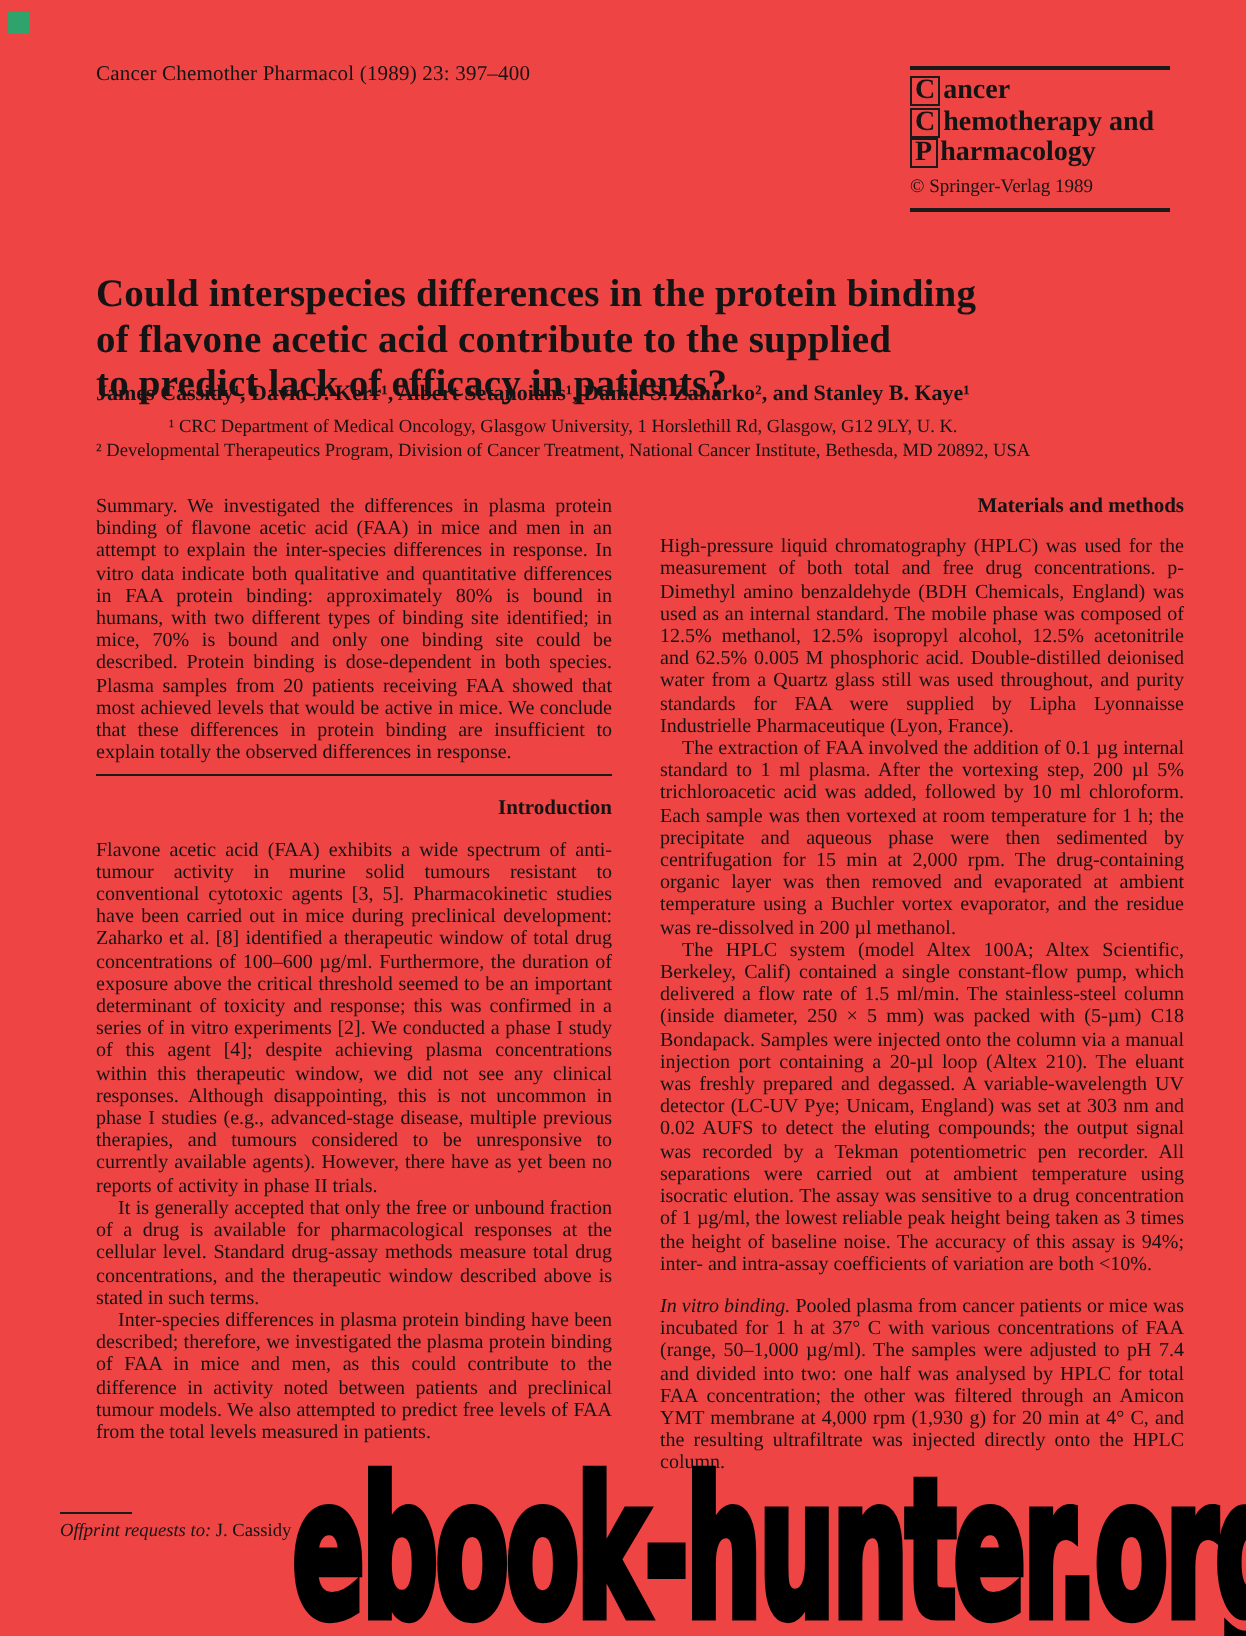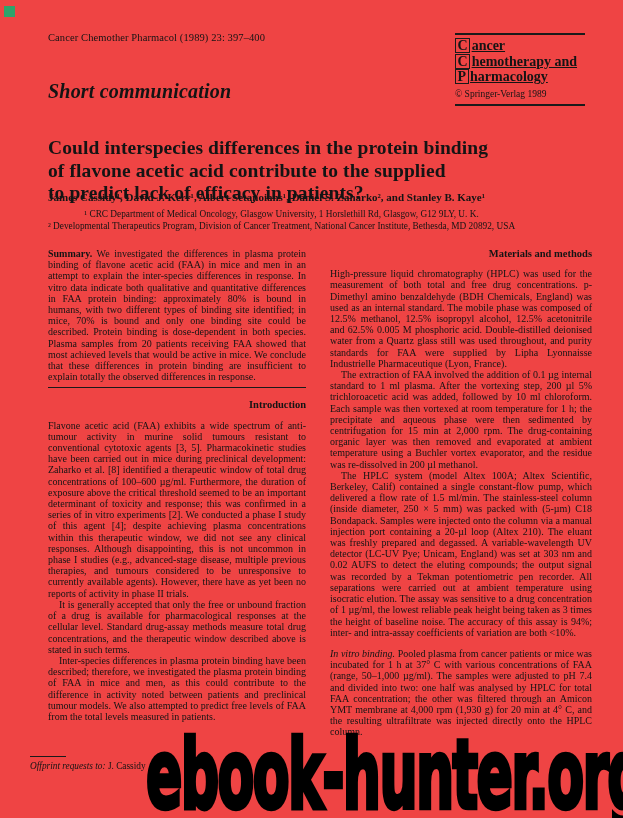--- a/index.html
+++ b/index.html
@@ -5,34 +5,34 @@
   html,body { margin:0; padding:0; background:#e8e8e8; }
   .page {
     position:relative; width:623px; height:818px; margin:0 auto;
     background:#ef4444; overflow:hidden; color:#141414;
     font-family:"Liberation Serif", serif;
   }
   .corner-marker { position:absolute; left:4px; top:6px; width:11px; height:11px; }
   .journal-ref { position:absolute; left:48px; top:32px; font-size:10.5px; letter-spacing:0.1px; }
   .logo { position:absolute; left:455px; top:33px; width:130px; }
   .logo .rule { height:2px; background:#1a1a1a; }
-  .logo .lines { padding:3px 0 1px 0;text-decoration:underline; }
+  .logo .lines { padding:3px 0 1px 0; }
   .logo .line { font-weight:bold; font-size:14px; line-height:15.5px; white-space:nowrap; }
   .logo .boxed { display:inline-block; border:1.2px solid #1a1a1a; padding:0 1.5px; margin-right:1.5px; line-height:13px; }
   .logo .copyright { font-size:9.5px; padding:3px 0 5px 0; font-weight:normal; }
   .section-heading { position:absolute; left:48px; top:80px; font-size:20px; font-style:italic; font-weight:bold; letter-spacing:0.2px; }
   .title { position:absolute; left:48px; top:121px; font-size:19.5px; font-weight:bold; line-height:22.5px; letter-spacing:0.1px;margin-top:16px; }
   .authors { position:absolute; left:48px; top:191px; font-size:11px; font-weight:bold; }
   .affiliations { position:absolute; left:48px; top:208px; font-size:9.3px; line-height:12px;text-align:center; }
   .col { position:absolute; top:248px; font-size:10px; line-height:11.2px; text-align:justify; }
   .col-left  { left:48px;  width:258px; }
   .col-right { left:330px; width:262px; }
   .col p { margin:0; }
   .col p.ind { text-indent:11px; }
-  .col .b { font-weight:bold;margin-top:17px; }
+  .col .b { font-weight:normal;margin-top:17px; }
   .col .i { font-style:italic; }
   .divider { height:1px; background:#1a1a1a; margin:5px 0 11px 0; }
   .sub-heading { font-weight:bold; font-size:10.5px; margin:0 0 9px 0; text-align:right; }
   .vitro { margin-top:10px !important; }
   .footnote { position:absolute; left:30px; top:756px; width:258px; font-size:9.3px; }
   .footnote .rule { width:36px; height:1px; background:#1a1a1a; margin-bottom:4px; }
   .footnote .lab { font-style:italic; }
   .watermark {
     position:absolute; left:146px; top:727px;
     font-family:"DejaVu Sans", sans-serif; font-weight:bold;
@@ -54,21 +54,20 @@
     <div class="rule"></div>
     <div class="lines">
       <div class="line"><span class="boxed">C</span><span>ancer</span></div>
       <div class="line"><span class="boxed">C</span><span>hemotherapy and</span></div>
       <div class="line"><span class="boxed">P</span><span>harmacology</span></div>
     </div>
     <div class="copyright">© Springer-Verlag 1989</div>
     <div class="rule"></div>
   </div>
 
-  <div class="section-heading">Short communication</div>
 
   <div class="title">
     <div>Could interspecies differences in the protein binding</div>
     <div>of flavone acetic acid contribute to the supplied</div>
     <div>to predict lack of efficacy in patients?</div>
   </div>
 
   <div class="authors">James Cassidy¹, David J. Kerr¹, Albert Setanoians¹, Daniel S. Zaharko², and Stanley B. Kaye¹</div>
 
   <div class="affiliations">

